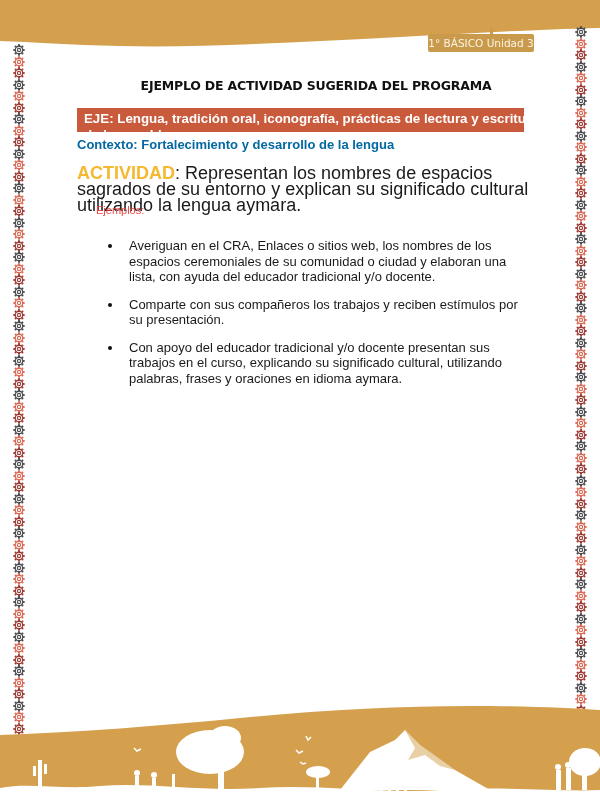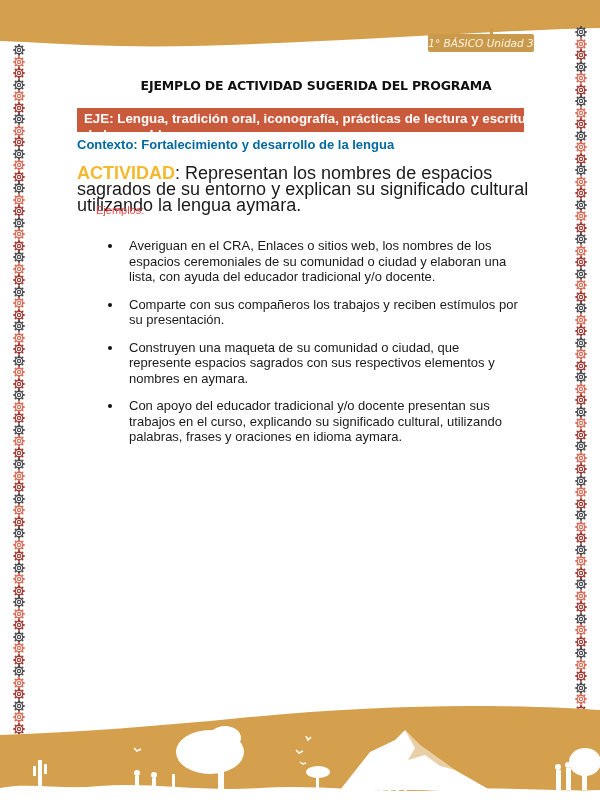--- a/index.html
+++ b/index.html
@@ -8,21 +8,21 @@
     background: #ffffff;
     font-family: "Liberation Sans", sans-serif;
     color: #1a1a1a;
   }
   .top-wave { position: absolute; left: 0; top: 0; width: 600px; height: 60px; }
   .bottom-wave { position: absolute; left: 0; top: 700px; width: 600px; height: 100px; }
   .grade-tab {
     position: absolute; left: 428px; top: 34px; width: 106px; height: 18px;
     background: #c99a4b; border-radius: 2px;
     color: #fbf3e4; font-size: 10.5px; line-height: 18px; text-align: center;
-    font-family: "DejaVu Sans", sans-serif; letter-spacing: 0; font-style: italic;
+    font-family: "DejaVu Sans", sans-serif; letter-spacing: 0;
   }
   .grade-tab .stem {
     position: absolute; left: 62px; top: -6px; width: 3px; height: 6px; background: #c99a4b;
   }
   .border-col {
     position: absolute; width: 14px;
     display: flex; flex-direction: column; align-items: center;
   }
   .border-col.left { left: 12px; top: 44px; }
   .border-col.right { left: 574px; top: 26px; }
@@ -1786,24 +1786,20 @@
   <li>
       <span class="bullet"></span>
       <span class="txt">Averiguan en el CRA, Enlaces o sitios web, los nombres de los espacios ceremoniales de su comunidad o ciudad y elaboran una lista, con ayuda del educador tradicional y/o docente.</span>
     </li>
   <li>
       <span class="bullet"></span>
       <span class="txt">Comparte con sus compañeros los trabajos y reciben estímulos por su presentación.</span>
     </li>
   <li>
       <span class="bullet"></span>
-      <span class="txt">Construyen una maqueta de su comunidad o ciudad, que represente espacios sagrados con sus respectivos elementos y nombres en aymara.</span>
-    </li>
-  <li>
-      <span class="bullet"></span>
       <span class="txt">Con apoyo del educador tradicional y/o docente presentan sus trabajos en el curso, explicando su significado cultural, utilizando palabras, frases y oraciones en idioma aymara.</span>
     </li>
 </ul>
 
 <svg class="bottom-wave" viewBox="0 0 600 100" preserveAspectRatio="none">
   <path d="M0,35 C80,32 160,26 240,18 C320,10 400,6 470,6 C530,6 570,8 600,10 L600,100 L0,100 Z" fill="#d4a04d"></path>
 
   <path d="M0,100 L0,88 C30,82 60,90 100,86 C150,82 200,92 260,88 C320,84 380,94 440,90 C500,86 560,92 600,90 L600,100 Z" fill="#ffffff"></path>
 
   <rect x="38" y="60" width="4" height="28" fill="#fff"></rect>

